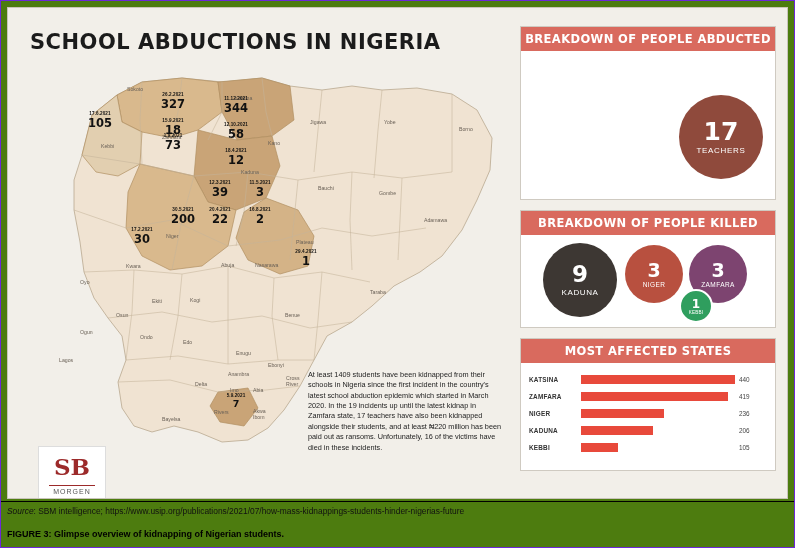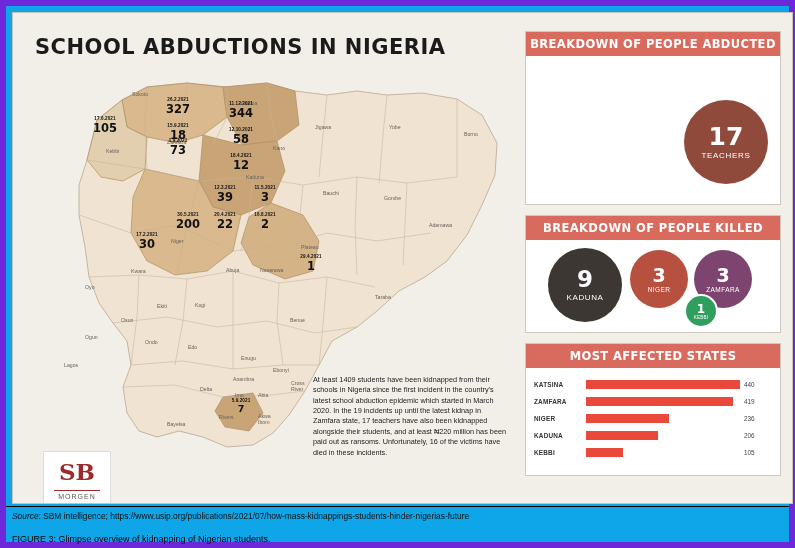--- a/index.html
+++ b/index.html
@@ -11,22 +11,22 @@
     width: 795px;
     height: 548px;
     font-family: "Liberation Sans", sans-serif;
     overflow: hidden;
   }
   .page {
     position: relative;
     width: 795px;
     height: 548px;
     box-sizing: border-box;
-    border: 6px solid #6d28d9;
-    background: #0ea5e9;
+    border: 1px solid #6d28d9;
+    background: #4d7c0f;
   }
   
   .info {
     position: absolute;
     left: 6px;
     top: 6px;
     width: 781px;
     height: 492px;
     background: #f2efe9;
     box-sizing: border-box;
@@ -267,21 +267,21 @@
     top: 505px;
     font-size: 8.4px;
     color: #111;
   }
   .source i { }
   .figcap {
     position: absolute;
     left: 6px;
     top: 528px;
     font-size: 9px;
-    font-weight: normal;
+    font-weight: bold;
     color: #000;
   }
   .divider {
     position: absolute;
     left: 0; right: 0;
     top: 500px;
     height: 1px;
     background: #000;
   }
 </style>

